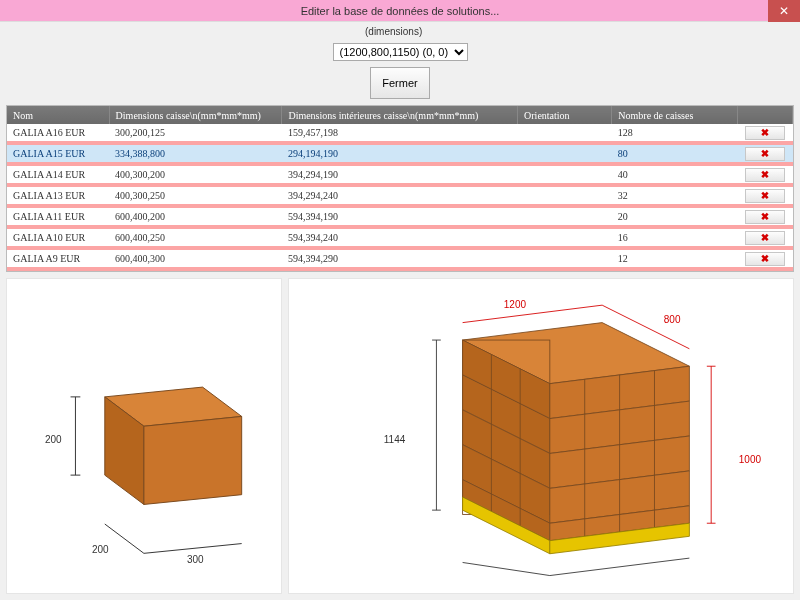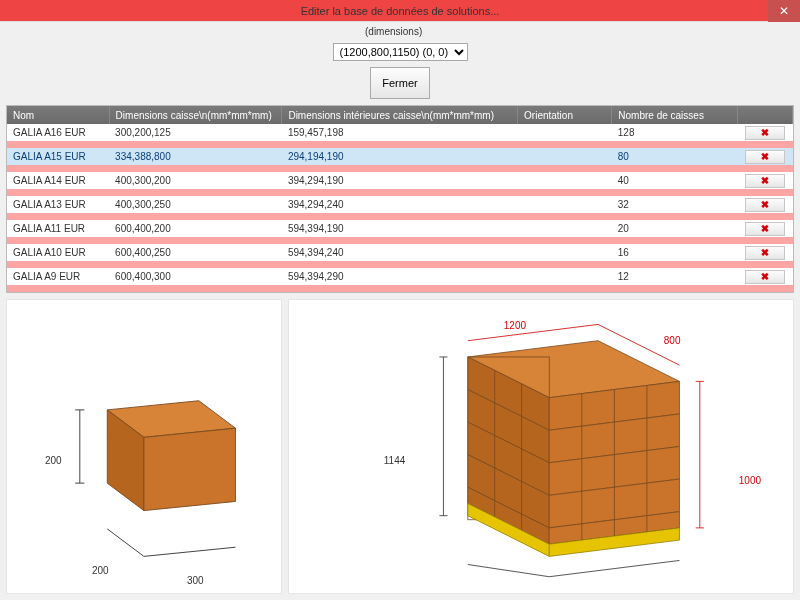--- a/index.html
+++ b/index.html
@@ -1,27 +1,27 @@
 <!DOCTYPE html>
 <html><head>
 <meta charset="utf-8">
 <style>
   * { box-sizing: border-box; margin: 0; padding: 0; }
   body { font-family: "Segoe UI", Tahoma, sans-serif; font-size: 11px; background: #fff; color: #222; }
   .window { width: 800px; height: 600px; background: #f0f0f0; display: flex; flex-direction: column; position: relative; }
-  .titlebar { height: 22px; background: #ef4444; display: flex; align-items: center; justify-content: center; position: relative; border-bottom: 1px solid #ddd; font-size: 11px; color: #333; }
+  .titlebar { height: 22px; background: #f9a8d4; display: flex; align-items: center; justify-content: center; position: relative; border-bottom: 1px solid #ddd; font-size: 11px; color: #333; }
   .titlebar .close { position: absolute; right: 0; top: 0; width: 32px; height: 22px; background: #c8504f; color: #fff; display: flex; align-items: center; justify-content: center; font-family: Arial; font-size: 12px; cursor: pointer; }
   .controls-row { display: flex; align-items: center; gap: 6px; padding: 4px 6px; flex-direction: column; }
   .controls-row .lbl { width: 70px; font-size: 10px; color: #333; }
   .controls-row select { flex: 1; font-size: 11px; padding: 1px 2px; background: #fff; border: 1px solid #aaa; height: 26px; }
   .controls-row button.fermer { width: 60px; height: 32px; font-size: 11px; background: linear-gradient(#fdfdfd,#e6e6e6); border: 1px solid #aaa; cursor: pointer; }
   .table-wrap { margin: 2px 6px 0 6px; background: #fff; border: 1px solid #bbb; }
-  table { width: 100%; border-collapse: collapse; font-size: 10px; table-layout: fixed; }
+  table { width: 100%; border-collapse: collapse; font-size: 10px; table-layout: fixed; font-family: Liberation Serif, serif; }
   th { background: linear-gradient(#7a7a7a,#6a6a6a); color: #fff; font-weight: normal; text-align: left; padding: 3px 6px; border-right: 1px solid #888; height: 18px; white-space: nowrap; overflow: hidden; }
-  td { padding: 3px 6px; border-bottom: 7px solid #fca5a5; height: 16px; color: #333; white-space: nowrap; overflow: hidden; }
+  td { padding: 3px 6px; border-bottom: 4px solid #fca5a5; height: 16px; color: #333; white-space: nowrap; overflow: hidden; }
   tr.selected td { background: #cfe6f7; color: #0a3f7a; }
   td.del { text-align: center; padding: 1px; }
   .del-btn { display: inline-flex; align-items: center; justify-content: center; width: 40px; height: 14px; background: linear-gradient(#fdfdfd,#e6e6e6); border: 1px solid #c7c7c7; cursor: pointer; color: #d40000; font-weight: bold; font-size: 10px; }
   .preview { flex: 1; display: flex; gap: 6px; padding: 6px; }
   .pane { background: #fff; position: relative; border: 1px solid #e5e5e5; }
   .pane.left { flex: 0 0 35%; }
   .pane.right { flex: 1; }
   .dim-label { position: absolute; font-size: 10px; color: #333; }
   .dim-label.red { color: #d40000; }
   svg { position: absolute; top: 0; left: 0; }

